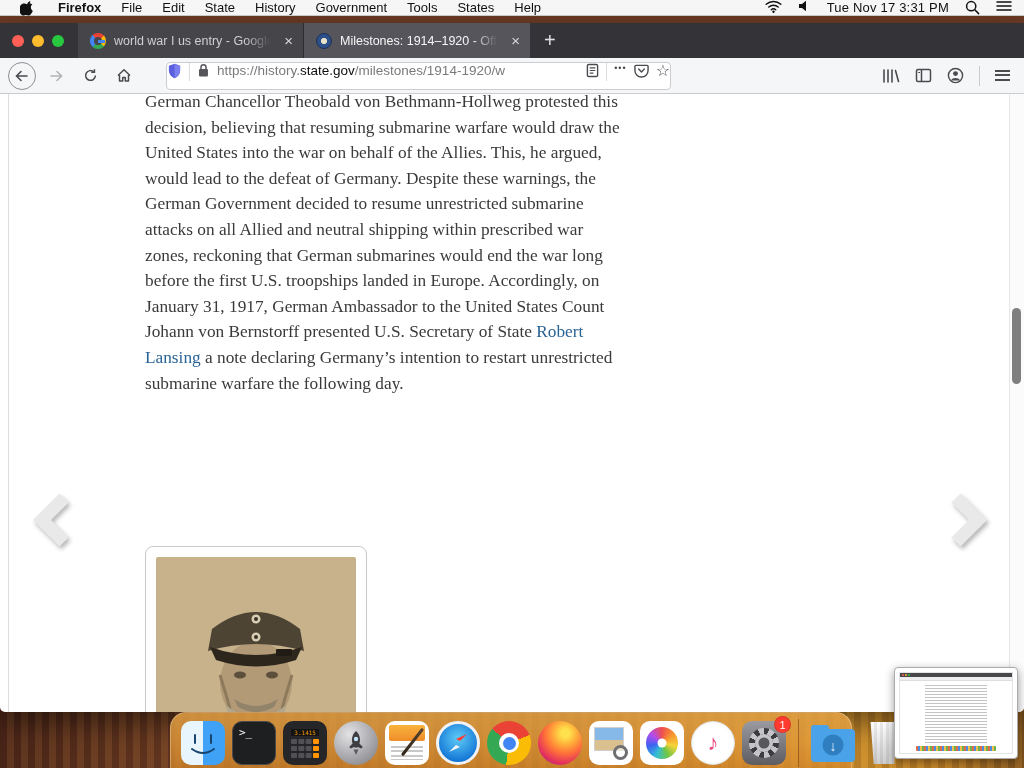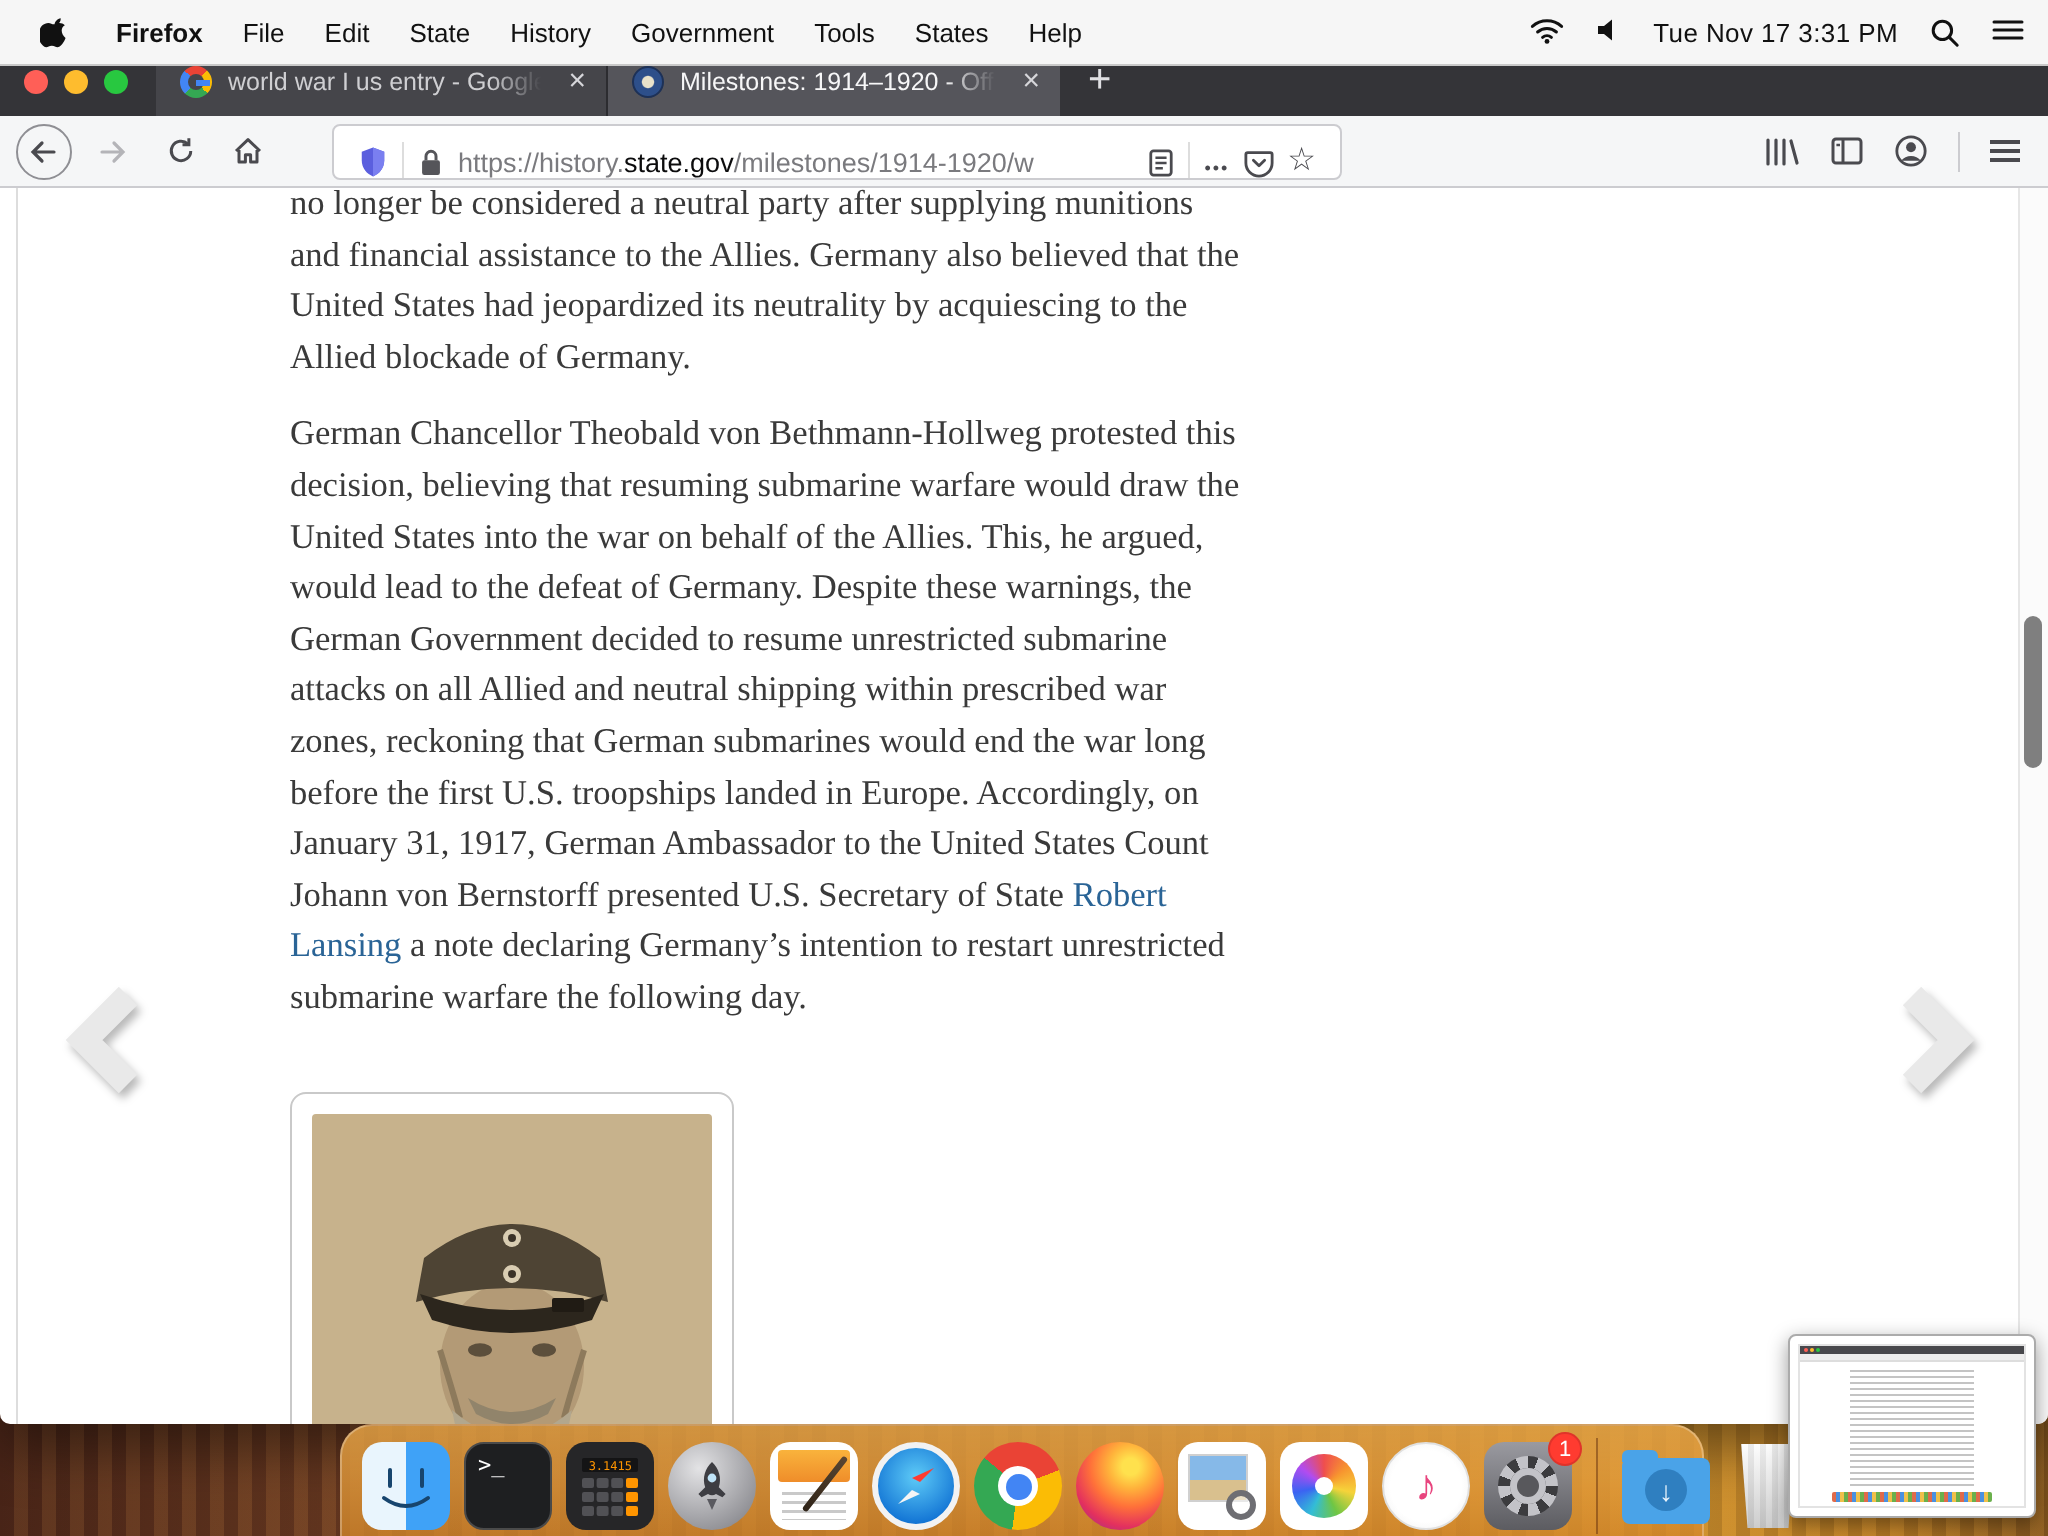--- a/index.html
+++ b/index.html
@@ -6,21 +6,21 @@
   html,body { width:1024px; height:768px; overflow:hidden; font-family:"Liberation Sans", sans-serif; }
   body { position:relative; background:#6a3a24; }
 
   
   .desktop { position:absolute; left:0; bottom:0; width:1024px; height:80px;
     background:linear-gradient(90deg,#50281a 0%,#6e3c22 18%,#8a5526 40%,#a86b28 58%,#d2952f 78%,#c08026 92%,#8a5a20 100%); }
   .desktop::after { content:""; position:absolute; inset:0;
     background:repeating-linear-gradient(90deg, rgba(0,0,0,.10) 0 7px, rgba(255,200,90,.08) 7px 14px); }
 
   
-  .menubar { position:absolute; top:0; left:0; width:1024px; height:33px; background:#f6f6f6;
+  .menubar { position:absolute; top:0; left:0; width:1024px; height:16px; background:#f6f6f6;
     border-bottom:1px solid #c9c9c9; display:flex; align-items:center; padding:0 12px; font-size:13px; color:#111; z-index:50; }
   .menubar .apple { margin:0 14px 0 8px; display:flex; }
   .menu-item { padding:0 10px; }
   .menu-item.app { font-weight:bold; }
   .menubar-right { margin-left:auto; display:flex; align-items:flex-start; gap:16px; }
   .menubar-right .time { letter-spacing:.2px; }
   .mb-icon { display:flex; align-items:center; }
 
   
   .window { position:absolute; top:23px; left:0; width:1024px; height:689px;
@@ -43,21 +43,21 @@
   .favicon.google::after { content:""; position:absolute; inset:4px; background:#45454a; border-radius:50%; }
   .favicon.google::before { content:""; position:absolute; right:1px; top:7px; width:7px; height:3px; background:#4285f4; z-index:1; }
   .favicon.seal { background:radial-gradient(circle,#e9e2ca 0 28%,#2d4f8a 34% 100%); border:1px solid #1d3157; }
   .newtab { color:#e0e0e3; font-size:20px; display:flex; align-items:center; padding:0 14px; }
 
   
   .navbar { height:36px; background:#f5f6f7; border-bottom:1px solid #ccccd0; display:flex; align-items:center; padding:0 8px; gap:6px; }
   .nav-btn { display:flex; align-items:center; justify-content:center; width:28px; height:28px; color:#4a4a4f; }
   .nav-btn.circled { border:1.5px solid #8f8f94; border-radius:50%; }
   .urlbar { margin-left:22px; width:505px; height:28px; background:#fff; border:1px solid #ccccd0; border-radius:4px;
-    display:flex; align-items:flex-end; padding:0 12px; gap:7px; font-size:13.5px; }
+    display:flex; align-items:flex-start; padding:0 0; gap:7px; font-size:13.5px; }
   .url-text { flex:1; white-space:nowrap; overflow:hidden; color:#7a7a7e;
     -webkit-mask-image:linear-gradient(90deg,#000 90%,transparent); mask-image:linear-gradient(90deg,#000 90%,transparent); }
   .url-text .domain { color:#0c0c0d; }
   .url-sep { width:1px; height:18px; background:#ddd; }
   .dots { color:#4a4a4f; font-size:9px; letter-spacing:1px; }
   .star { font-size:16px; color:#4a4a4f; line-height:1; }
   .searchbar { margin-left:12px; width:190px; height:28px; background:#fff; border:1px solid #ccccd0; border-radius:4px;
     display:flex; align-items:center; gap:7px; padding:0 9px; }
   .search-ph { color:#8a8a8e; font-size:13.5px; }
   .toolbar-right { margin-left:auto; display:flex; align-items:center; gap:15px; padding-right:6px; }
@@ -313,21 +313,20 @@
       </span>
       <span class="tr-sep"></span>
       <span class="burger"></span>
     </div>
   </div>
 
   <div class="content">
     <div class="content-left-rule"></div>
 
     <div class="article">
-      <p>no longer be considered a neutral party after supplying munitions and financial assistance to the Allies. Germany also believed that the United States had jeopardized its neutrality by acquiescing to the Allied blockade of Germany.</p>
       <p><span>German Chancellor Theobald von Bethmann-Hollweg protested this decision, believing that resuming submarine warfare would draw the United States into the war on behalf of the Allies. This, he argued, would lead to the defeat of Germany. Despite these warnings, the German Government decided to resume unrestricted submarine attacks on all Allied and neutral shipping within prescribed war zones, reckoning that German submarines would end the war long before the first U.S. troopships landed in Europe. Accordingly, on January 31, 1917, German Ambassador to the United States Count Johann von Bernstorff presented U.S. Secretary of State </span><a href="#">Robert Lansing</a><span> a note declaring Germany’s intention to restart unrestricted submarine warfare the following day.</span></p>
     </div>
 
     <div class="img-card" aria-label="Sepia portrait of a bearded man in a military cap and uniform">
       <svg width="200" height="280" viewBox="0 0 200 280">
         <rect width="200" height="280" fill="#c7b28c"></rect>
         <rect width="200" height="280" fill="url(#noise)" opacity="0"></rect>
         <path d="M28 214 Q58 180 100 182 Q142 180 172 214 L176 280 L24 280 Z" fill="#564d3e"></path>
         <path d="M80 175 h40 v30 q-20 14 -40 0 Z" fill="#9f9179"></path>
         <rect x="88" y="186" width="26" height="16" rx="2" fill="#b7ab92"></rect>

